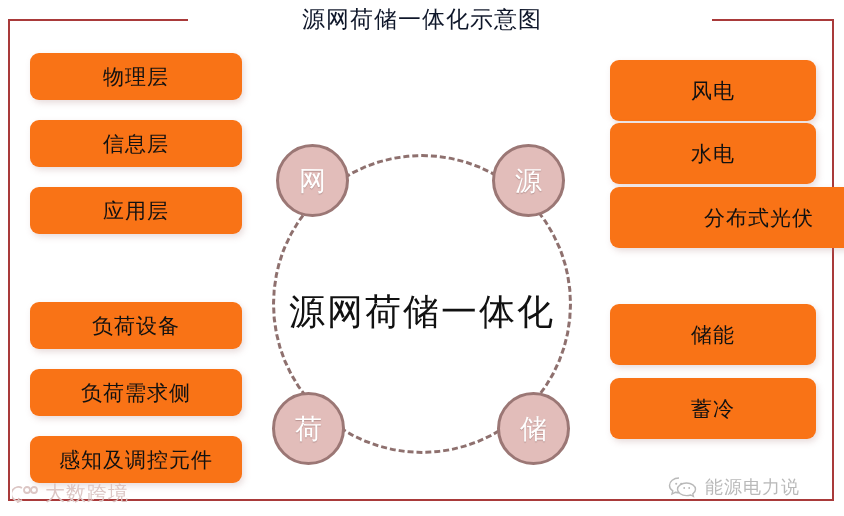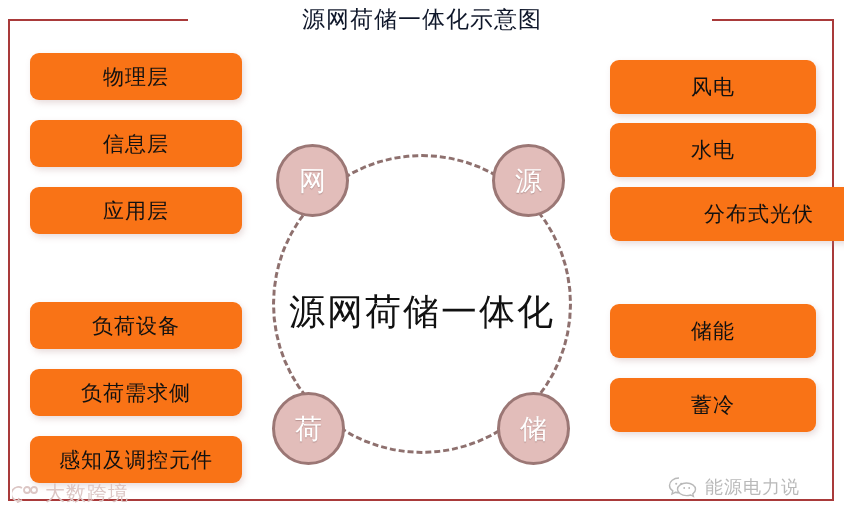--- a/index.html
+++ b/index.html
@@ -58,21 +58,21 @@
     color: #111111;
     font-size: 21px;
     letter-spacing: 1px;
     box-shadow: 2px 3px 6px rgba(180,140,138,0.30);
     white-space: nowrap;
   }
 
   
   .col-left  { left: 30px;  width: 212px; height: 47px; }
   
-  .col-right { left: 610px; width: 206px; height: 54px; }
+  .col-right { left: 610px; width: 206px; height: 61px; }
 
   
   .dashed-circle {
     position: absolute;
     left: 272px;
     top: 154px;
     width: 300px;
     height: 300px;
     border: 3px dashed #8e706e;
     border-radius: 50%;

